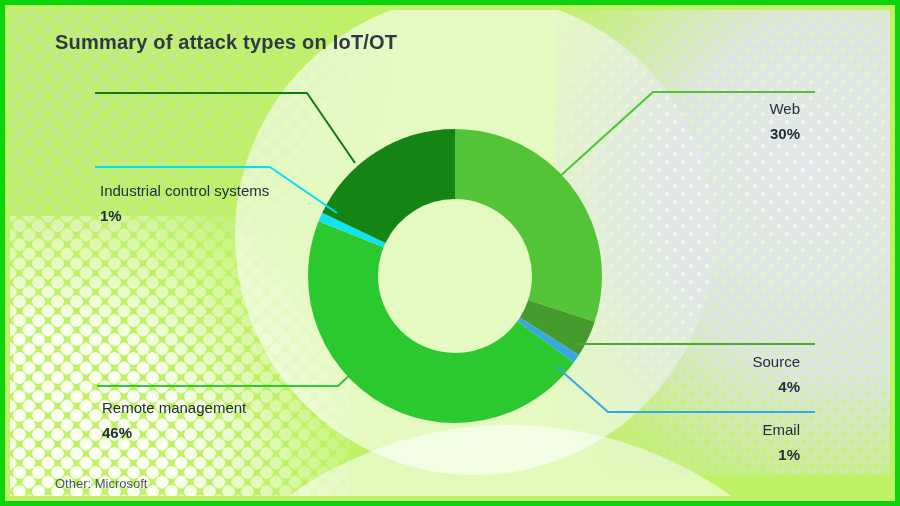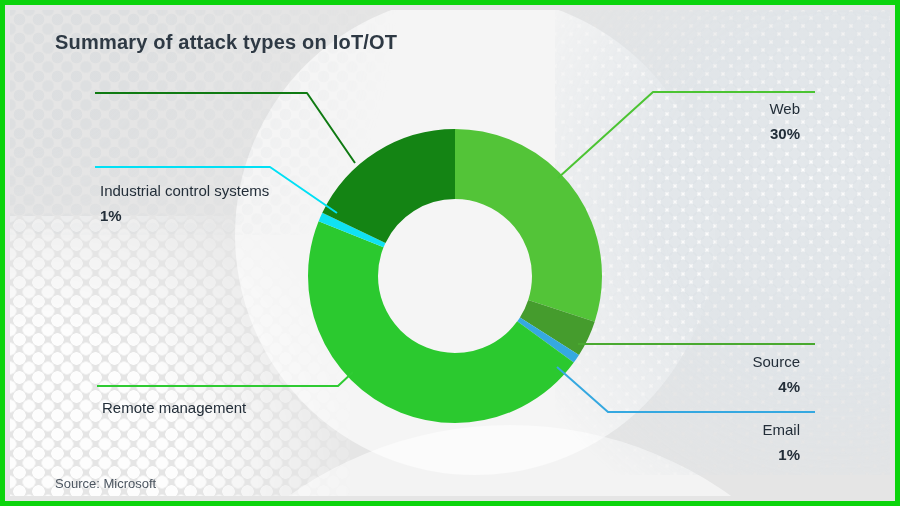--- a/index.html
+++ b/index.html
@@ -4,21 +4,21 @@
 <style>
   html,body{margin:0;padding:0;}
   body{
     width:900px;height:506px;overflow:hidden;position:relative;
     font-family:"Liberation Sans",sans-serif;
     background:#00e000;
   }
   .frame{
     position:absolute;inset:0;
     border:5px solid #0cd40c;
-    background:#e5e5e5;
+    background:#bef264;
     box-sizing:border-box;
   }
   .canvas{position:absolute;inset:5px;overflow:hidden;}
 
   
   .bg-circle{position:absolute;border-radius:50%;}
   .bg-circle-center{left:225px;top:-15px;width:480px;height:480px;background:rgba(255,255,255,0.6);}
   .bg-circle-bottom{left:120px;top:415px;width:760px;height:760px;background:rgba(255,255,255,0.55);}
   .dots{position:absolute;pointer-events:none;}
   .dots-right{
@@ -114,21 +114,22 @@
     <div class="seg-label lbl-email align-right">
       <div class="name">Source</div>
       <div class="pct">4%</div>
     </div>
     <div class="seg-label lbl-other align-right">
       <div class="name">Email</div>
       <div class="pct">1%</div>
     </div>
     <div class="seg-label lbl-remote">
       <div class="name">Remote management</div>
+      <div class="pct">46%</div>
     </div>
     <div class="seg-label lbl-ics">
       <div class="name">Industrial control systems</div>
       <div class="pct">1%</div>
     </div>
 
-    <div class="source">Source: Microsoft</div>
+    <div class="source">Other: Microsoft</div>
   </div>
 </div>
 
 </body></html>

